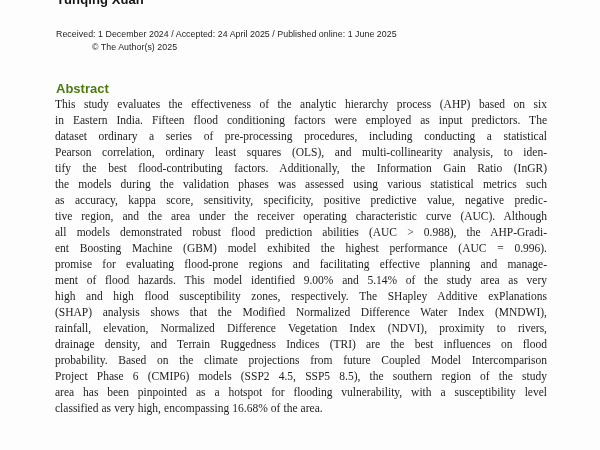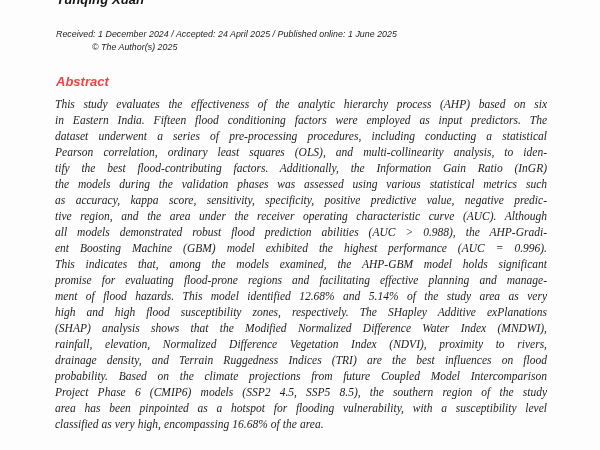--- a/index.html
+++ b/index.html
@@ -8,21 +8,20 @@
     background: #ffffff;
   }
   .page {
     position: relative;
     width: 600px;
     height: 450px;
     background: #fdfdfd;
     overflow: hidden;
     font-family: "Liberation Serif", serif;
     color: #1d1d1d;
-    font-style: italic;
   }
   .author {
     position: absolute;
     left: 56px;
     top: -7px;
     font-family: "Liberation Sans", sans-serif;
     font-weight: 700;
     font-size: 13px;
     line-height: 14px;
     color: #151515;
@@ -36,26 +35,26 @@
     line-height: 11px;
     color: #232323;
     letter-spacing: 0.05px;
     white-space: nowrap;
   }
   .meta.history { top: 29px; }
   .meta.copyright { top: 42px; margin-left: 36px; }
   .abstract-heading {
     position: absolute;
     left: 56px;
-    top: 74px;
+    top: 81px;
     font-family: "Liberation Sans", sans-serif;
     font-weight: 700;
     font-size: 13px;
     line-height: 15px;
-    color: #ef4444;
+    color: #4d7c0f;
   }
   .abstract-body {
     position: absolute;
     left: 55px;
     top: 96px;
     width: 492px;
     font-family: "Liberation Serif", serif;
     font-size: 11.5px;
     color: #1d1d1d;
   }
@@ -81,31 +80,30 @@
 
   <div class="meta history">Received: 1 December 2024 / Accepted: 24 April 2025 / Published online: 1 June 2025</div>
 
   <div class="meta copyright">© The Author(s) 2025</div>
 
   <div class="abstract-heading">Abstract</div>
 
   <div class="abstract-body">
     <div class="abs-line">This study evaluates the effectiveness of the analytic hierarchy process (AHP) based on six</div>
     <div class="abs-line">in Eastern India. Fifteen flood conditioning factors were employed as input predictors. The</div>
-    <div class="abs-line">dataset underwent a series of pre-processing procedures, including conducting a statistical</div>
+    <div class="abs-line">dataset ordinary a series of pre-processing procedures, including conducting a statistical</div>
     <div class="abs-line">Pearson correlation, ordinary least squares (OLS), and multi-collinearity analysis, to iden-</div>
     <div class="abs-line">tify the best flood-contributing factors. Additionally, the Information Gain Ratio (InGR)</div>
     <div class="abs-line">the models during the validation phases was assessed using various statistical metrics such</div>
     <div class="abs-line">as accuracy, kappa score, sensitivity, specificity, positive predictive value, negative predic-</div>
     <div class="abs-line">tive region, and the area under the receiver operating characteristic curve (AUC). Although</div>
     <div class="abs-line">all models demonstrated robust flood prediction abilities (AUC &gt; 0.988), the AHP-Gradi-</div>
     <div class="abs-line">ent Boosting Machine (GBM) model exhibited the highest performance (AUC = 0.996).</div>
-    <div class="abs-line">This indicates that, among the models examined, the AHP-GBM model holds significant</div>
     <div class="abs-line">promise for evaluating flood-prone regions and facilitating effective planning and manage-</div>
-    <div class="abs-line">ment of flood hazards. This model identified 12.68% and 5.14% of the study area as very</div>
+    <div class="abs-line">ment of flood hazards. This model identified 9.00% and 5.14% of the study area as very</div>
     <div class="abs-line">high and high flood susceptibility zones, respectively. The SHapley Additive exPlanations</div>
     <div class="abs-line">(SHAP) analysis shows that the Modified Normalized Difference Water Index (MNDWI),</div>
     <div class="abs-line">rainfall, elevation, Normalized Difference Vegetation Index (NDVI), proximity to rivers,</div>
     <div class="abs-line">drainage density, and Terrain Ruggedness Indices (TRI) are the best influences on flood</div>
     <div class="abs-line">probability. Based on the climate projections from future Coupled Model Intercomparison</div>
     <div class="abs-line">Project Phase 6 (CMIP6) models (SSP2 4.5, SSP5 8.5), the southern region of the study</div>
     <div class="abs-line">area has been pinpointed as a hotspot for flooding vulnerability, with a susceptibility level</div>
     <div class="abs-line last">classified as very high, encompassing 16.68% of the area.</div>
   </div>
 

